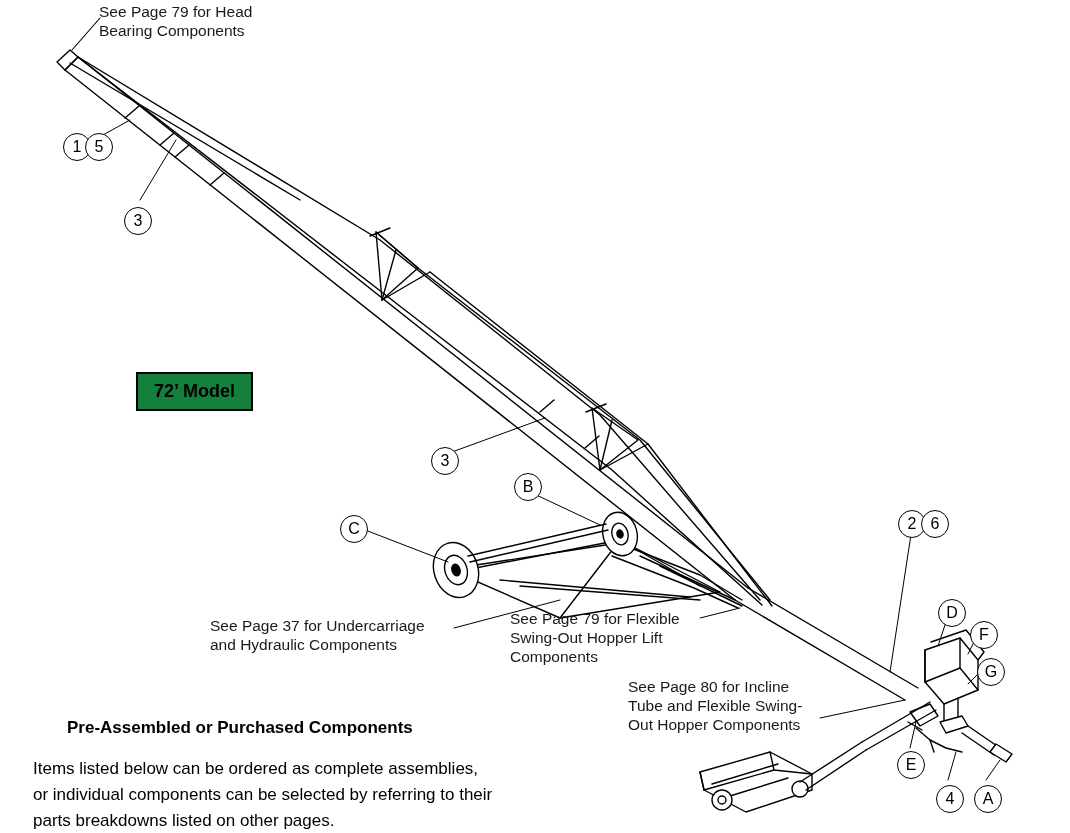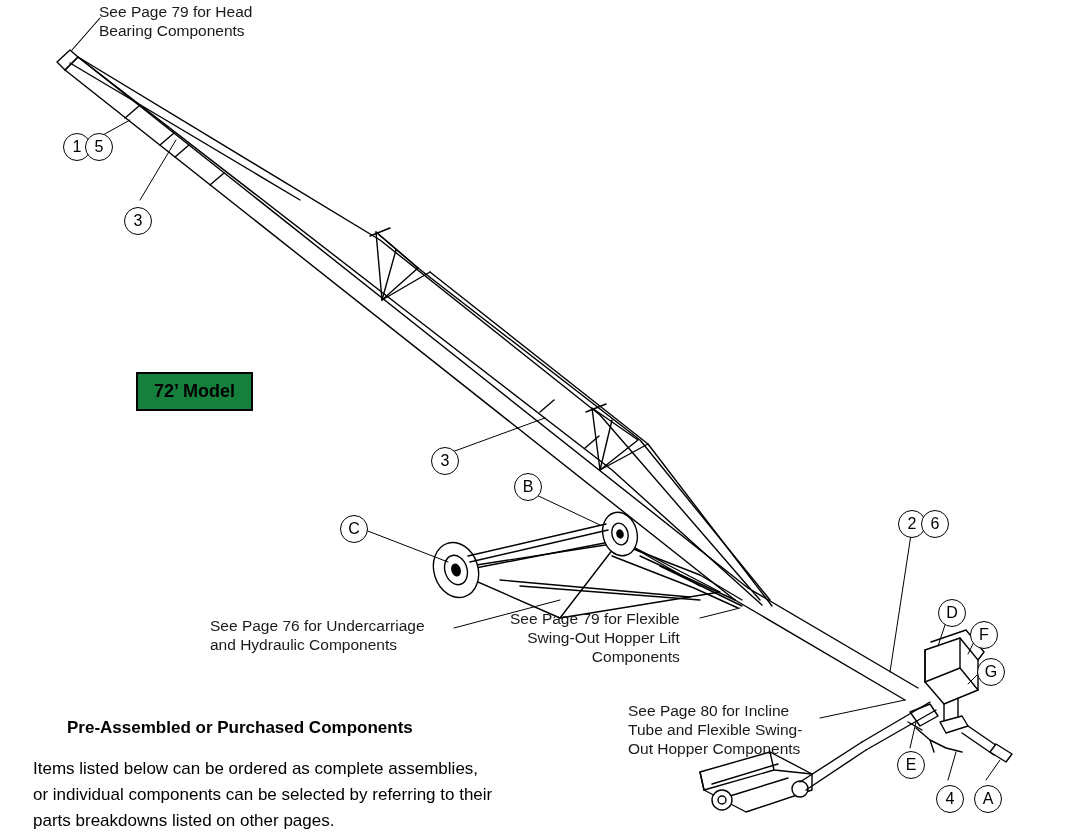--- a/index.html
+++ b/index.html
@@ -160,26 +160,26 @@
       <path d="M948 780 L956 752" stroke-width="1"></path>
       <path d="M986 780 L1000 760" stroke-width="1"></path>
       <path d="M820 718 L905 700" stroke-width="1"></path>
       <path d="M454 628 L560 600" stroke-width="1"></path>
       <path d="M700 618 L740 608" stroke-width="1"></path>
     </g>
   </svg>
 
   <div class="txt" style="left:99px;top:2px;">See Page 79 for Head
 Bearing Components</div>
-  <div class="txt" style="left:210px;top:616px;">See Page 76 for Undercarriage
+  <div class="txt" style="left:210px;top:616px;">See Page 37 for Undercarriage
 and Hydraulic Components</div>
-  <div class="txt" style="left:510px;top:609px;text-align:right;">See Page 79 for Flexible
+  <div class="txt" style="left:510px;top:609px;">See Page 79 for Flexible
 Swing-Out Hopper Lift
 Components</div>
-  <div class="txt" style="left:628px;top:677px;margin-top:24px;">See Page 80 for Incline
+  <div class="txt" style="left:628px;top:677px;">See Page 80 for Incline
 Tube and Flexible Swing-
 Out Hopper Components</div>
 
   <div class="model-box" style="left:136px;top:372px;">72’ Model</div>
 
   <div class="callout-num" style="left:63px;top:133px;">1</div>
   <div class="callout-num" style="left:85px;top:133px;">5</div>
   <div class="callout-num" style="left:124px;top:207px;">3</div>
   <div class="callout-num" style="left:431px;top:447px;">3</div>
   <div class="callout-letter" style="left:514px;top:473px;">B</div>

